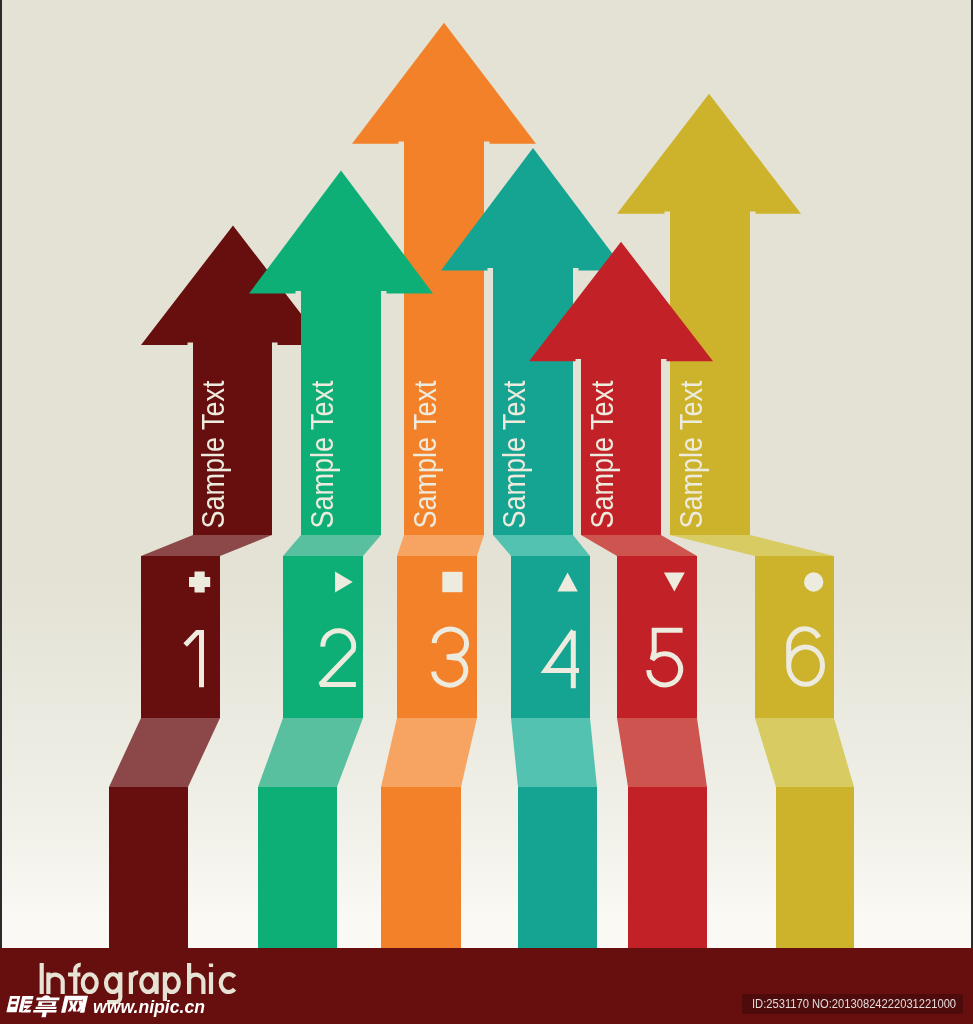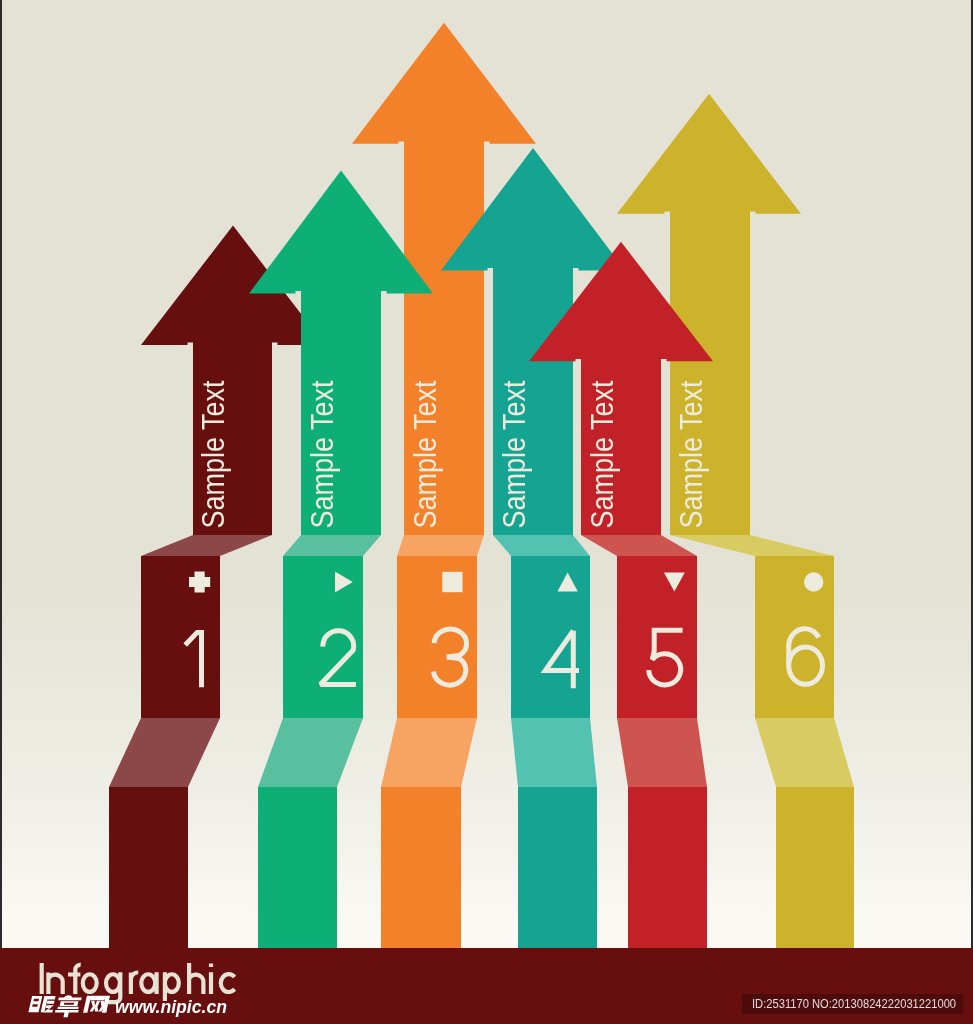--- a/index.html
+++ b/index.html
@@ -7,21 +7,21 @@
   #page{position:relative;width:973px;height:1024px;overflow:hidden;
         font-family:"Liberation Sans",sans-serif;background:#2b2b2b;}
   #canvas{position:absolute;left:2px;top:0;width:969px;height:1024px;overflow:hidden;
           background:linear-gradient(180deg,#E4E2D4 0px,#E4E2D4 580px,#EAE9DF 700px,#F3F2EB 850px,#FAF9F4 921px,#FAF9F4 1024px);}
   svg.art{position:absolute;left:0;top:0;display:block;}
   #footerbar{position:absolute;left:0;top:948px;width:973px;height:76px;background:#670E0E;}
   #brand{position:absolute;left:35px;top:953px;width:260px;height:55px;}
   #brand svg{display:block;}
   #idband{position:absolute;left:742px;top:994px;width:221px;height:20px;background:#4D0B0B;}
   #idtext{position:absolute;left:752px;top:994px;font-size:13px;color:#E4DBDB;line-height:20px;white-space:nowrap;transform:scaleX(0.859);transform-origin:0 0;}
-  #wm{position:absolute;left:28px;top:992px;height:24px;white-space:nowrap;}
+  #wm{position:absolute;left:6px;top:992px;height:24px;white-space:nowrap;}
   #wm svg{display:block;}
 </style>
 </head>
 <body>
 
 <div id="page">
   <div id="canvas">
     <svg class="art" width="969" height="1024" viewBox="0 0 969 1024">
         <g>
           <path d="M231 225.5 L323 345 L275.5 345 L275.5 342.6 L270 342.6 L270 535 L191 535 L191 342.6 L185.5 342.6 L185.5 345 L139 345 Z" fill="#670E0E"></path>

